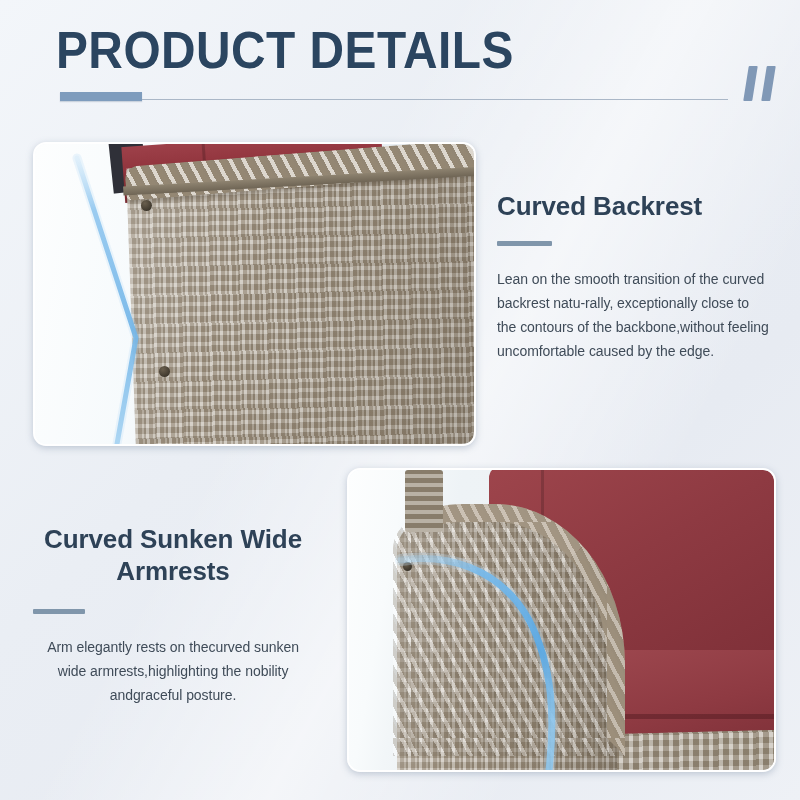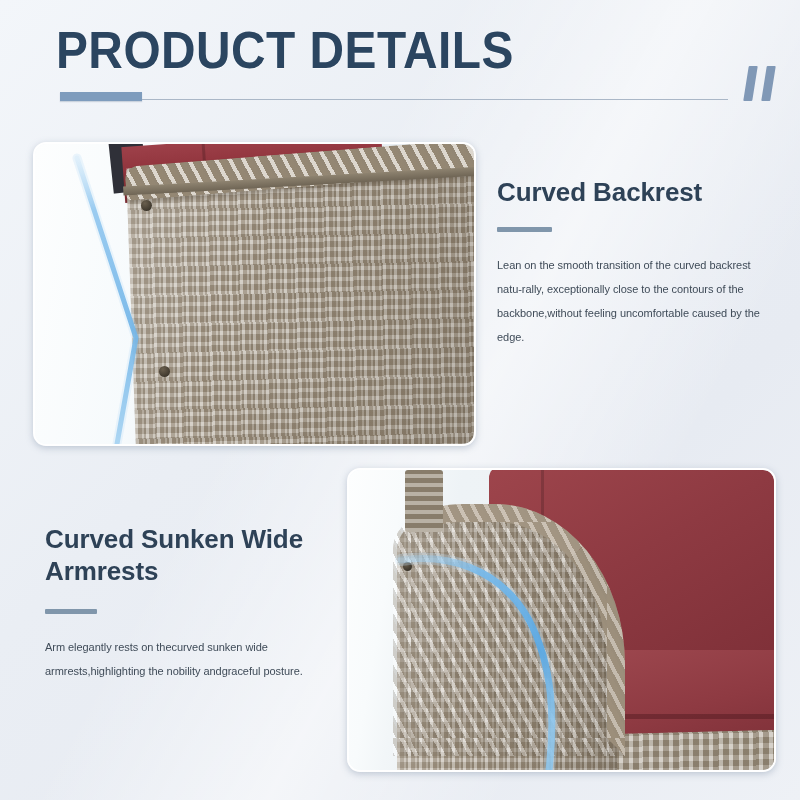--- a/index.html
+++ b/index.html
@@ -376,41 +376,41 @@
     position: absolute;
     left: 0; top: 0;
     width: 425px;
     height: 300px;
   }
 
   
   .feature {
     position: absolute;
   }
-  .feature-one { left: 497px; top: 176px; width: 272px; }
-  .feature-two { left: 45px;  top: 523px; width: 280px; }
+  .feature-one { left: 497px; top: 190px; width: 272px; }
+  .feature-two { left: 33px;  top: 523px; width: 280px; text-align: center; }
 
   .feature-heading {
     font-size: 26px;
     font-weight: bold;
     line-height: 32px;
     color: #2e4257;
     letter-spacing: -0.1px;
     margin: 0;
   }
   .feature-divider {
     margin-top: 19px;
     width: 55px;
     height: 5px;
     background: #8096ab;
     border-radius: 1px;
   }
   .feature-body {
     margin-top: 21px;
-    font-size: 11px;
+    font-size: 14px;
     line-height: 24px;
     color: #3f4b58;
     letter-spacing: -0.05px;
   }
   .feature-two .feature-divider { margin-top: 22px; width: 52px; }
   .feature-two .feature-body { }
 </style>
 </head>
 <body>
 

